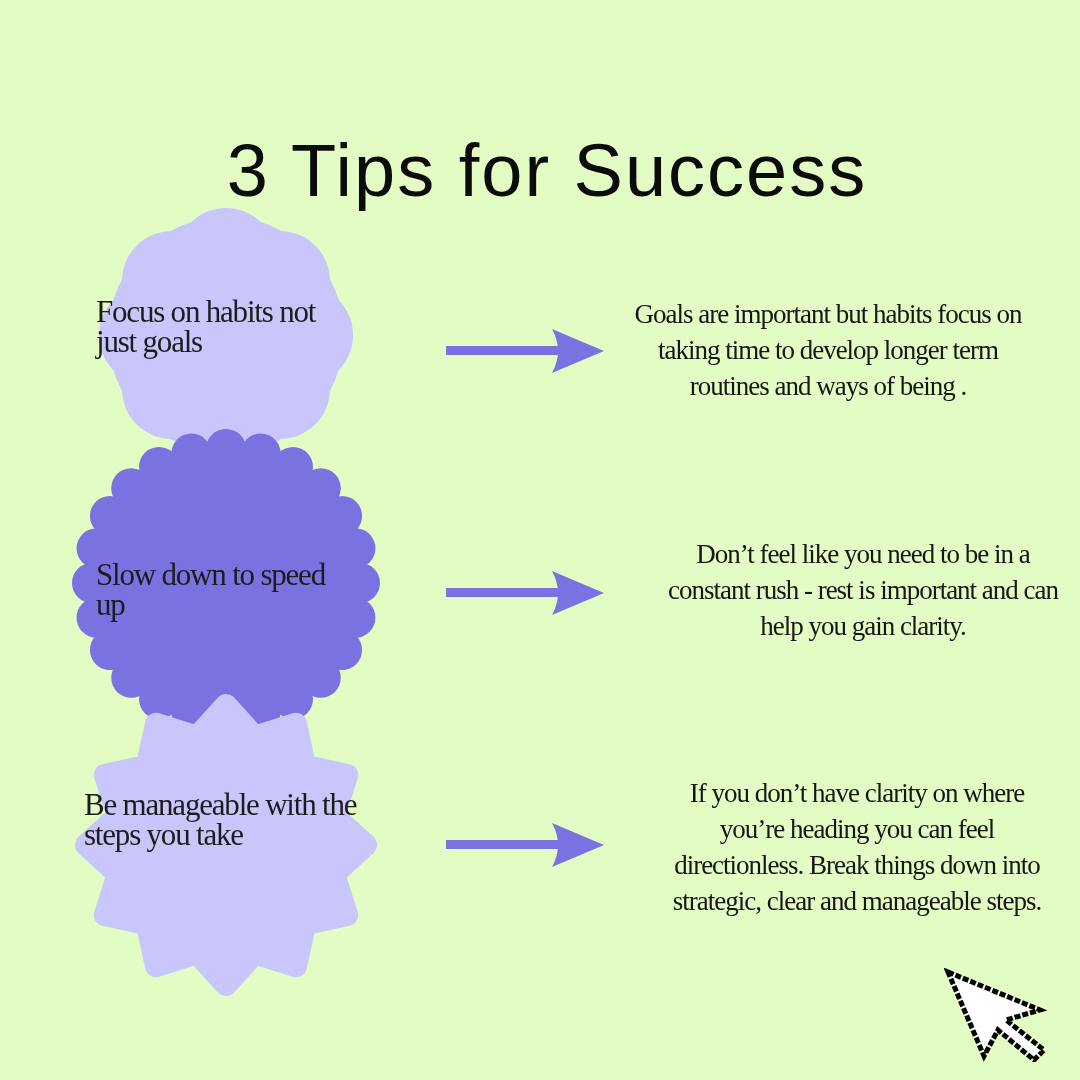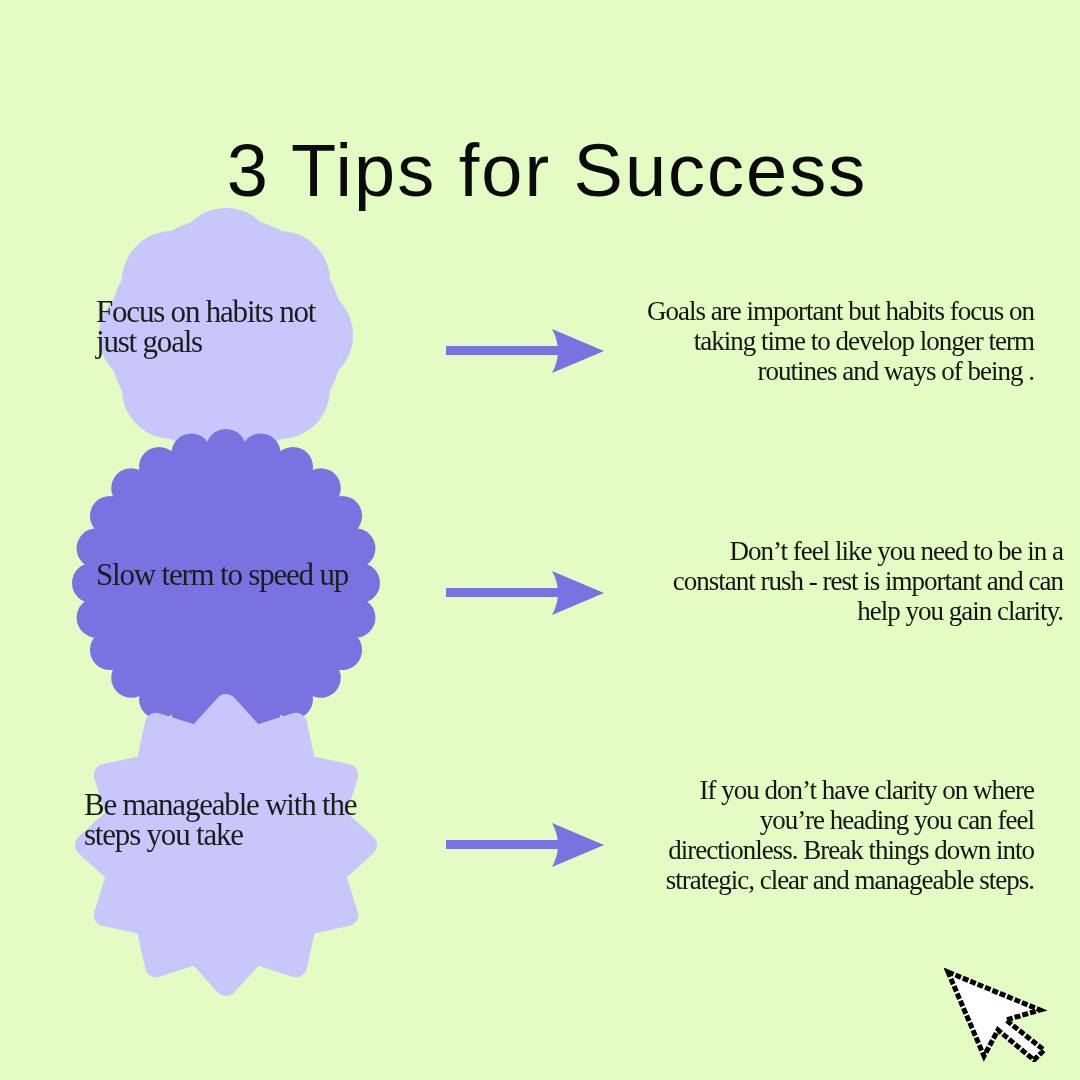--- a/index.html
+++ b/index.html
@@ -18,22 +18,22 @@
     margin-left: 7px;
   }
   .shapes { position: absolute; left: 0; top: 0; width: 1080px; height: 1080px; }
   .shape-label {
     position: absolute; width: 260px; text-align: left;
     font-size: 31px; line-height: 30px; letter-spacing: -1.2px;
     color: #1c1c1c;
   }
   .arrow { position: absolute; }
   .desc {
-    position: absolute; width: 420px; text-align: right;
-    font-size: 27px; line-height: 30px; letter-spacing: -1px;
+    position: absolute; width: 420px; text-align: center;
+    font-size: 27px; line-height: 36px; letter-spacing: -1px;
     color: #161616;
   }
   .cursor { position: absolute; left: 944px; top: 968px; }
 </style>
 </head>
 <body>
 
 <h1 class="title">3 Tips for Success</h1>
 
 <svg class="shapes" width="1080" height="1080" viewBox="0 0 1080 1080">
@@ -81,35 +81,35 @@
       <circle cx="342.04740410711474" cy="516" r="20"></circle>
       <circle cx="355.4340607227351" cy="548.3182479562622" r="20"></circle>
     </g>
 
   <g fill="#c8c6fb" id="star">
       <path d="M226.0 705.0 L255.0 736.8 L296.0 723.8 L305.2 765.8 L347.2 775.0 L334.2 816.0 L366.0 845.0 L334.2 874.0 L347.2 915.0 L305.2 924.2 L296.0 966.2 L255.0 953.2 L226.0 985.0 L197.0 953.2 L156.0 966.2 L146.8 924.2 L104.8 915.0 L117.8 874.0 L86.0 845.0 L117.8 816.0 L104.8 775.0 L146.8 765.8 L156.0 723.8 L197.0 736.8 Z" stroke="#c8c6fb" stroke-width="22" stroke-linejoin="round"></path>
     </g>
 </svg>
 
 <div class="shape-label" style="left:96px; top:297px;">Focus on habits not just goals</div>
-<div class="shape-label" style="left:96px; top:560px;">Slow term to speed up</div>
+<div class="shape-label" style="left:96px; top:560px;">Slow down to speed up</div>
 <div class="shape-label" style="left:84px; top:790px; width:284px;">Be manageable with the steps you take</div>
 
 <svg class="arrow" style="left:444px; top:325px;" width="164" height="52" viewBox="0 0 164 52">
   <rect x="2" y="21" width="120" height="9" fill="#7a72e0"></rect>
   <path d="M108 4 Q120 26 108 48 L160 26 Z" fill="#7a72e0"></path>
 </svg>
 <svg class="arrow" style="left:444px; top:567px;" width="164" height="52" viewBox="0 0 164 52">
   <rect x="2" y="21" width="120" height="9" fill="#7a72e0"></rect>
   <path d="M108 4 Q120 26 108 48 L160 26 Z" fill="#7a72e0"></path>
 </svg>
 <svg class="arrow" style="left:444px; top:819px;" width="164" height="52" viewBox="0 0 164 52">
   <rect x="2" y="21" width="120" height="9" fill="#7a72e0"></rect>
   <path d="M108 4 Q120 26 108 48 L160 26 Z" fill="#7a72e0"></path>
 </svg>
 
 <div class="desc" style="left:622px; top:296px; width:412px;">Goals are important but habits focus on taking time to develop longer term routines and ways of being .</div>
 <div class="desc" style="left:630px; top:536px; width:400px;margin-left:33px;">Don’t feel like you need to be in a constant rush - rest is important and can help you gain clarity.</div>
-<div class="desc" style="left:648px; top:775px; width:386px;">If you don’t have clarity on where you’re heading you can feel directionless. Break things down into strategic, clear and manageable steps.</div>
+<div class="desc" style="left:664px; top:775px; width:386px;">If you don’t have clarity on where you’re heading you can feel directionless. Break things down into strategic, clear and manageable steps.</div>
 
 <svg class="cursor" width="110" height="94" viewBox="0 0 110 94">
   <path d="M4 4 L96 42 L62 52 L100 82 L90 92 L54 62 L40 88 Z" fill="#ffffff" stroke="#000000" stroke-width="5" stroke-linejoin="miter" stroke-dasharray="6 2"></path>
 </svg>
 
 </body></html>

